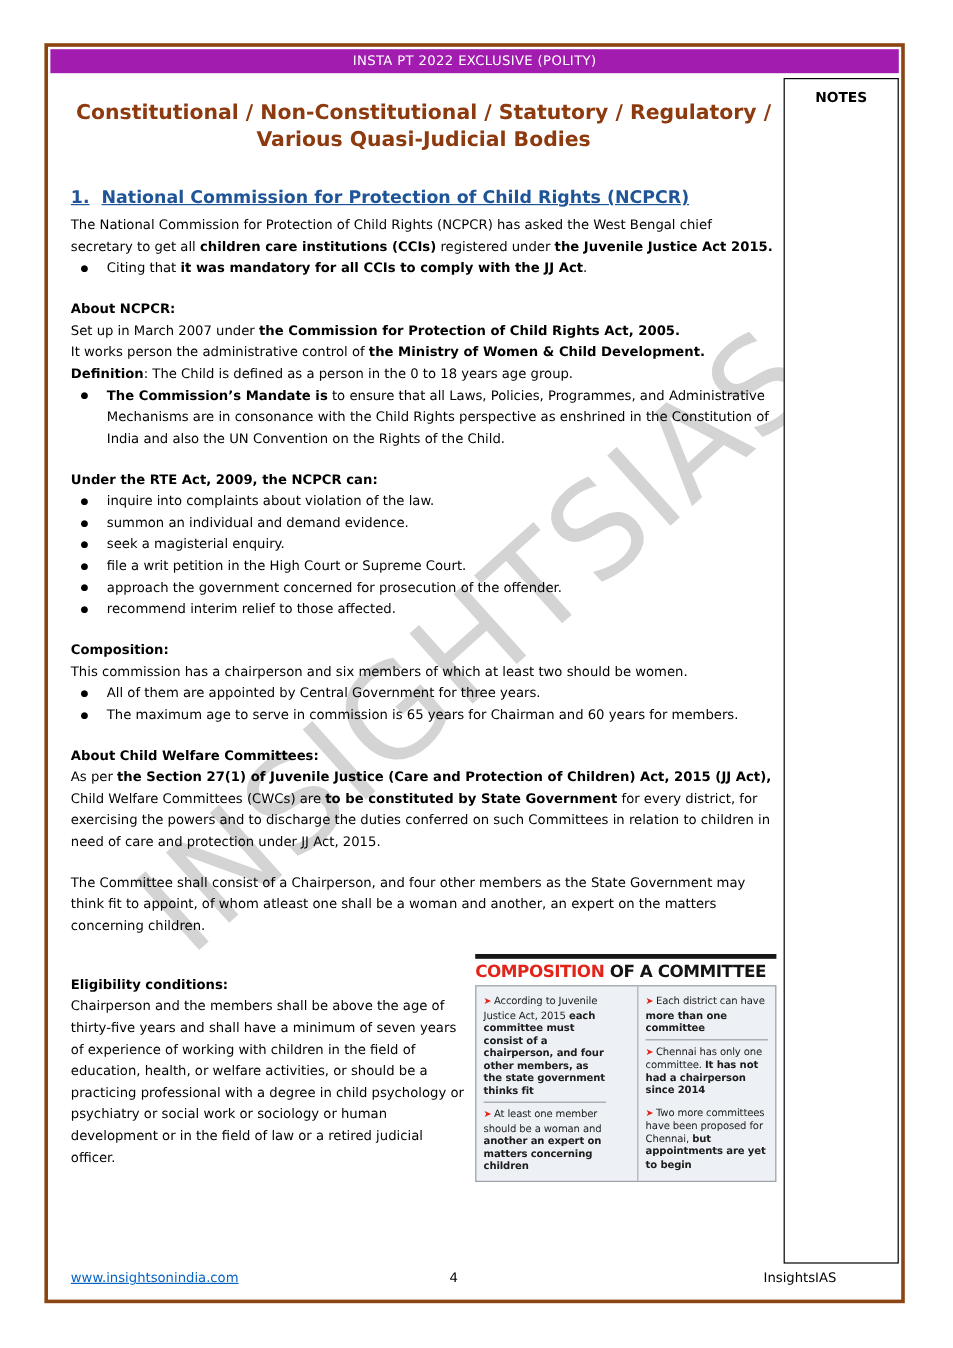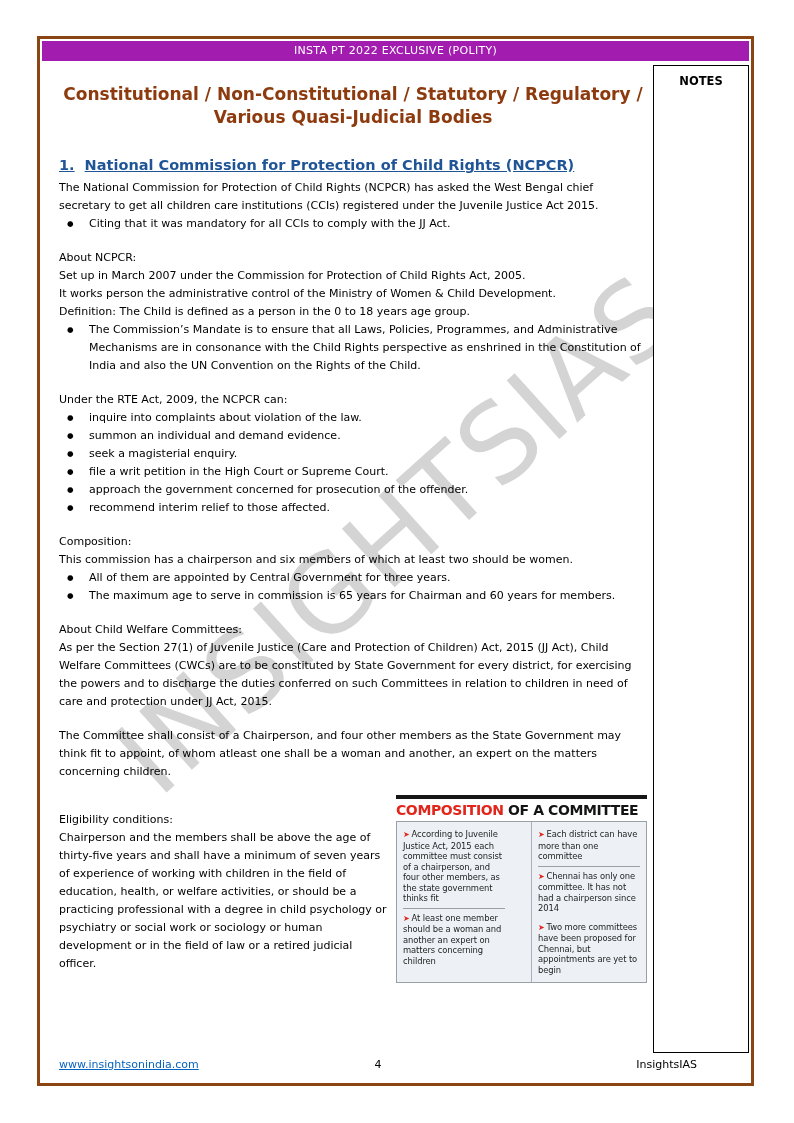--- a/index.html
+++ b/index.html
@@ -28,21 +28,21 @@
   .notes-label{display:block;text-align:center;font-weight:bold;font-size:11.5px;margin-top:8px;}
   .main{position:absolute;left:19px;top:44px;width:588px;}
   .doc-title{
     color:#8C3A0E;font-weight:bold;font-size:17px;line-height:23px;text-align:center;
   }
   .section-head{margin-top:26px;color:#1F5597;font-size:14.5px;font-weight:bold;line-height:20px;}
   .section-head .u{text-decoration:underline;}
   .sec-num{padding-right:10px;}
   .body-text{margin-top:4px;font-size:11px;line-height:18px;}
   .body-text .para{margin:0;}
-  .b{font-weight:normal;}
+  .b{font-weight:bold;}
   .h{font-weight:bold;}
   .gap{height:16px;}
   .bullet-row{display:flex;}
   .bullet{width:30px;padding-left:8px;box-sizing:border-box;font-size:7.5px;line-height:18px;flex:none;}
   .bullet-text{flex:1;}
   .columns{display:flex;align-items:center;}
   .col-left{width:333px;flex:none;padding-right:4px;box-sizing:border-box;}
   .col-right{width:251px;flex:none;margin-left:4px;margin-top:-2px;}
   .clipping{width:100%;}
   .clip-topbar{height:4px;background:#161616;}

